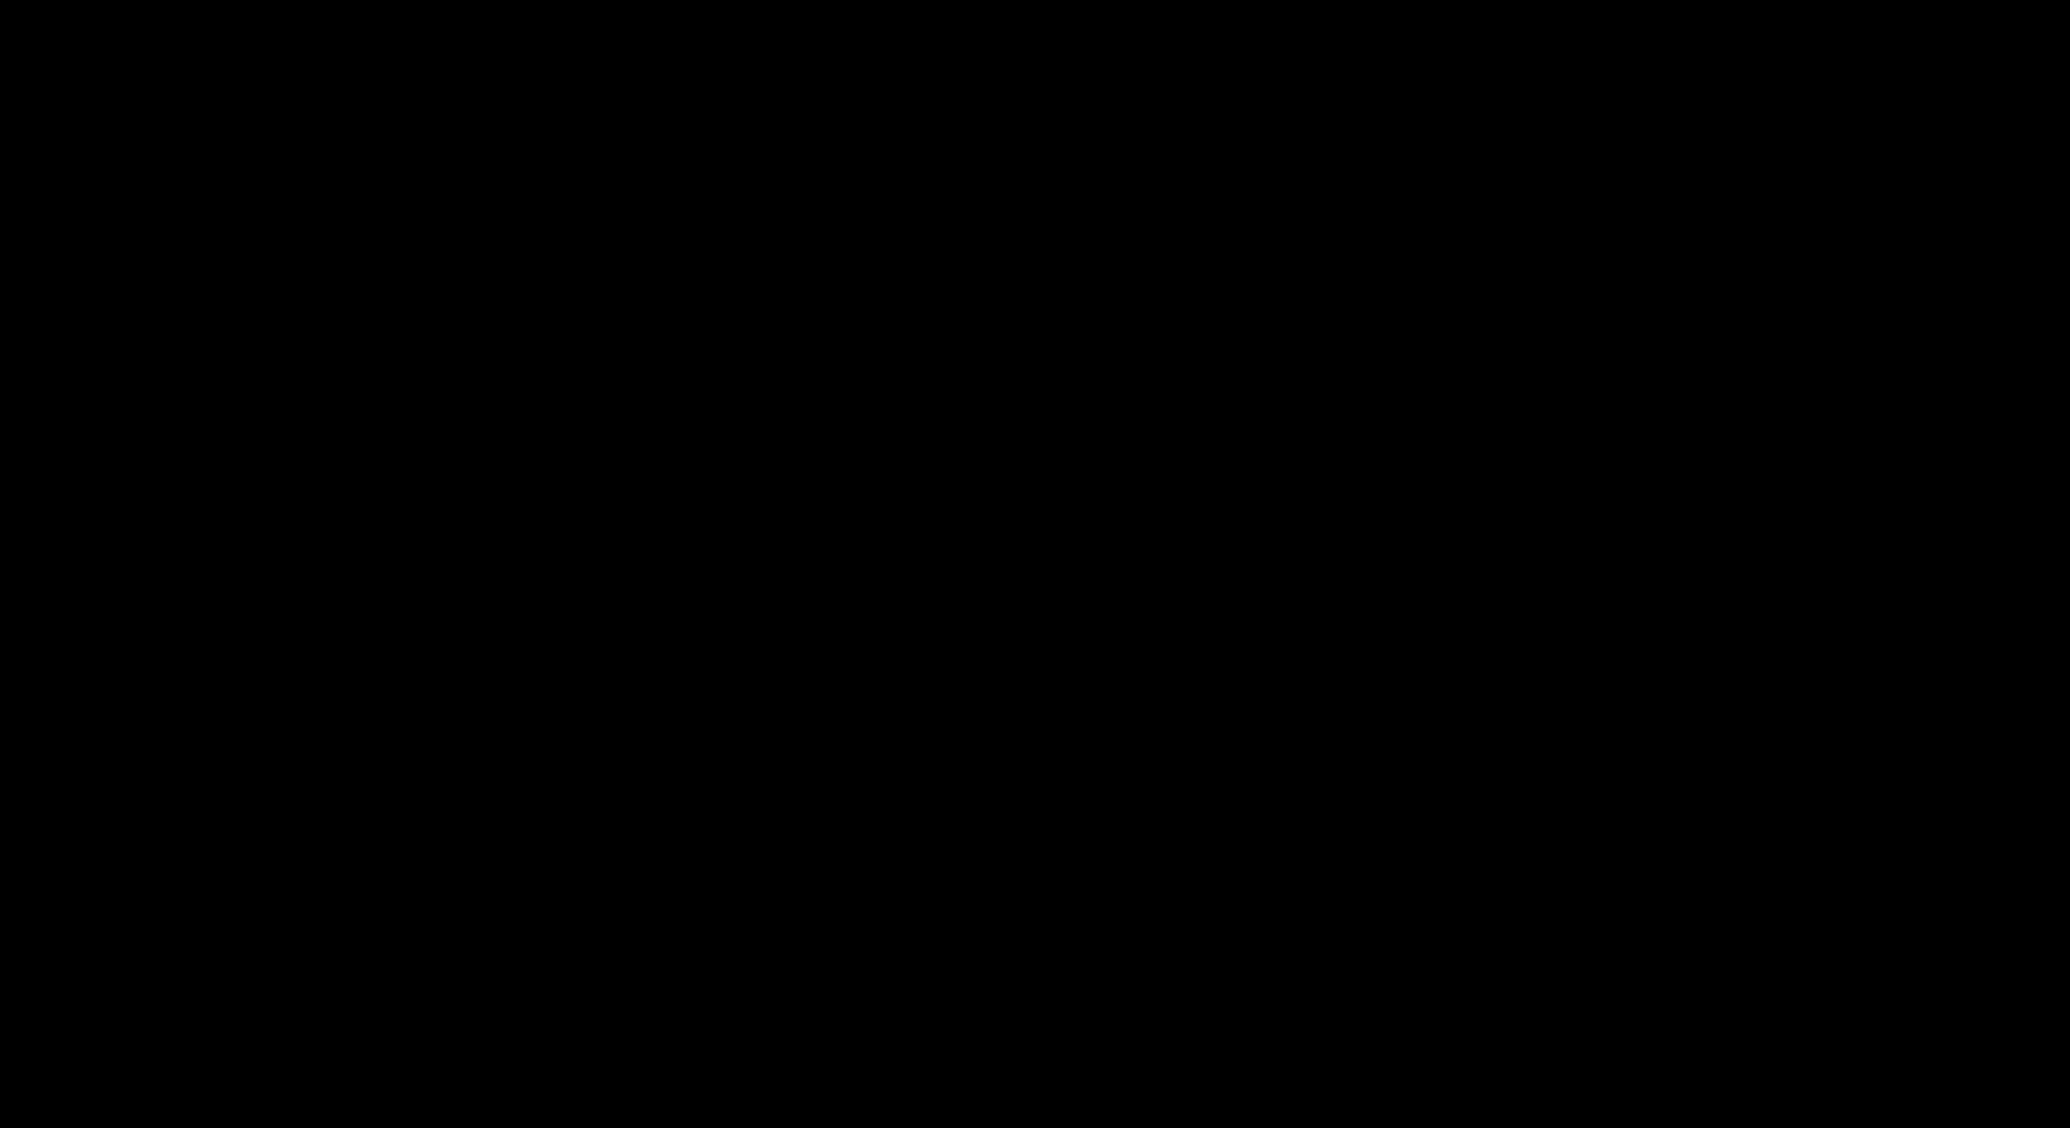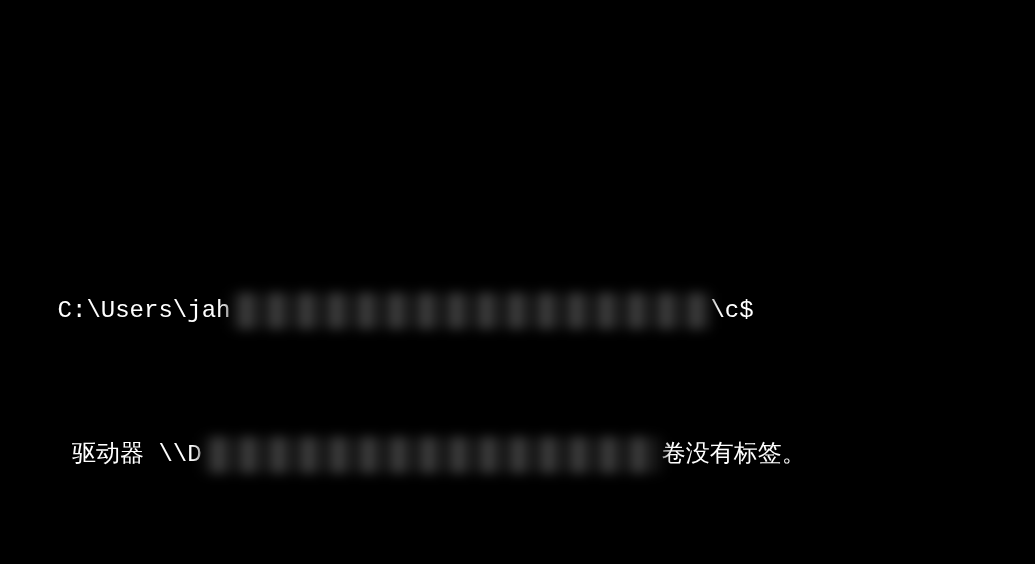--- a/index.html
+++ b/index.html
@@ -34,27 +34,21 @@
     .censor-1 { width: 480px; height: 36px; }
     .censor-2 { width: 460px; height: 36px; }
   </style>
 </head>
 <body>
 
 
 
 <div class="terminal">
 
-  <div class="line prompt-line">
-    <span>C:\Users\jah</span><span class="censor censor-1"><span class="censor-block"></span></span><span>\c$</span>
-  </div>
 
-  <div class="line prompt-line">
-    <span> 驱动器 \\D</span><span class="censor censor-2"><span class="censor-block"></span></span><span>卷没有标签。</span>
-  </div>
 
   <div class="line prompt-line">
     
   </div>
 
   
 
   
 
   

